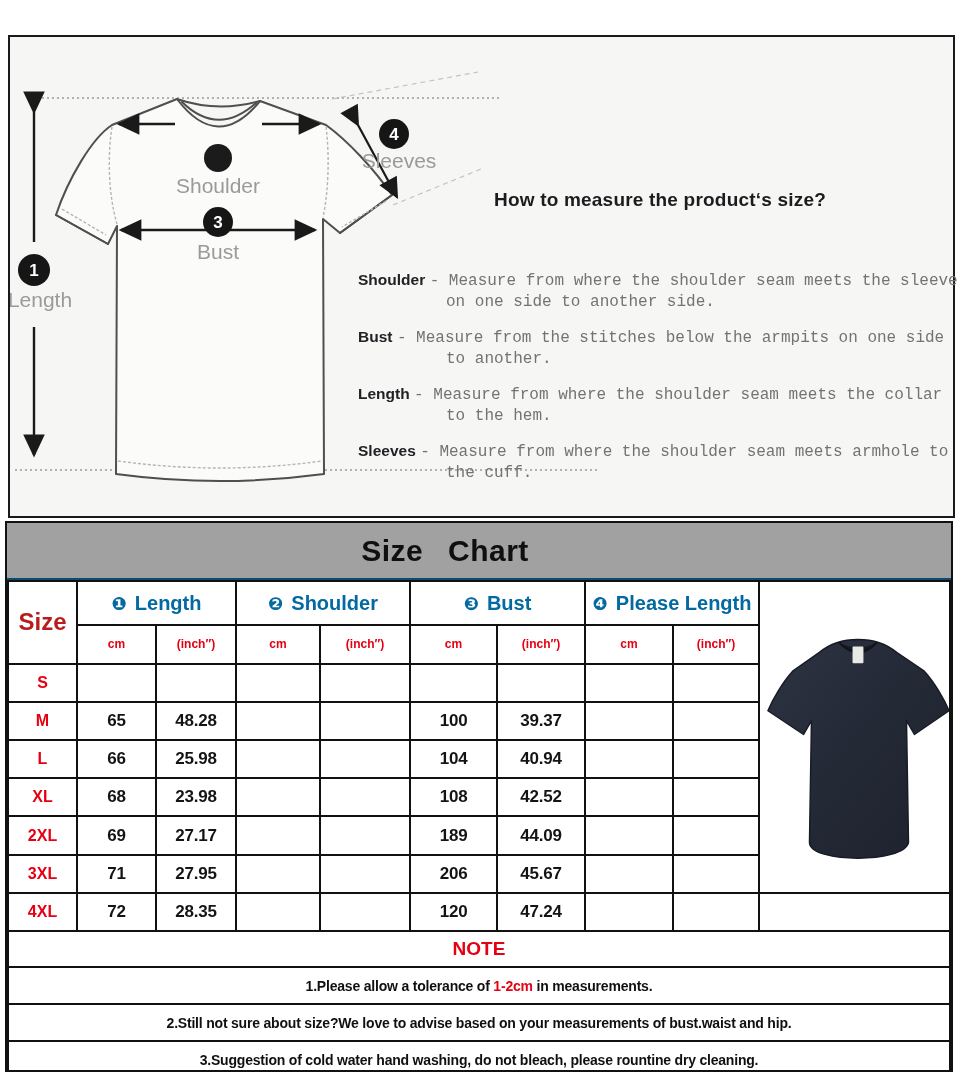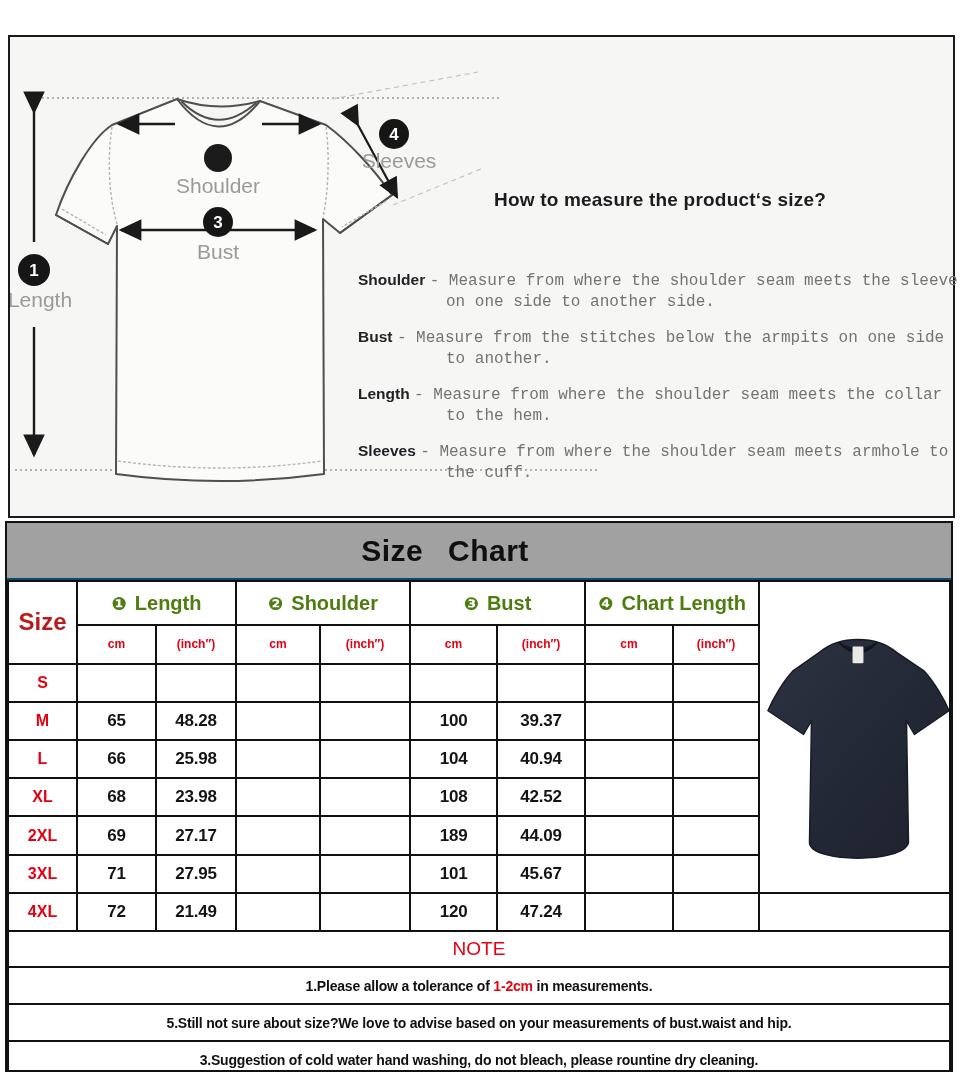--- a/index.html
+++ b/index.html
@@ -25,27 +25,27 @@
   
   .bottom-section{position:absolute;left:5px;top:521px;width:948px;height:551px;box-sizing:border-box;
                   border:2px solid #111;background:#fff;overflow:hidden;}
   .chart-title-bar{height:55px;background:#a1a1a1;border-bottom:2px solid #0c4a6e;
                    display:flex;align-items:center;justify-content:center;}
   .chart-title-bar span{font-size:30px;font-weight:bold;color:#0f0f0f;word-spacing:16px;
                         transform:translateX(-34px);letter-spacing:.5px;}
   table.size-table{width:100%;border-collapse:collapse;table-layout:fixed;}
   table.size-table td{border:2px solid #111;text-align:center;vertical-align:middle;padding:0;}
   td.size-head{font-size:24px;font-weight:bold;color:#b91c1c;}
-  td.group-head{font-size:20px;font-weight:bold;color:#4d7c0f;height:42px;margin-left:48px;}
+  td.group-head{font-size:20px;font-weight:bold;color:#0369a1;height:42px;margin-left:48px;}
   .group-num{font-size:18px;margin-right:8px;}
   td.unit-cell{font-size:12px;font-weight:bold;color:#e60012;height:36px;}
   td.size-cell{font-size:16px;font-weight:bold;color:#e60012;height:36px;}
   td.value-cell{font-size:17px;font-weight:bold;color:#141414;letter-spacing:-0.2px;border-radius:12px;}
   td.photo-cell{background:#ffffff;padding:0;}
-  td.note-title-cell{height:34px;font-size:19px;font-weight:normal;color:#e60012;}
+  td.note-title-cell{height:34px;font-size:19px;font-weight:bold;color:#e60012;}
   td.note-row-cell{height:35px;text-align:left;padding-left:10px;font-size:14px;font-weight:bold;
                    color:#101010;letter-spacing:-0.2px;}
   .note-highlight{color:#e60012;}
 </style>
 </head>
 <body>
 
 <div id="stage">
 
   <div class="top-panel">
@@ -161,21 +161,21 @@
           <td colspan="2" class="group-head">
             <span class="group-num">❶</span><span>Length</span>
           </td>
           <td colspan="2" class="group-head">
             <span class="group-num">❷</span><span>Shoulder</span>
           </td>
           <td colspan="2" class="group-head">
             <span class="group-num">❸</span><span>Bust</span>
           </td>
           <td colspan="2" class="group-head">
-            <span class="group-num">❹</span><span>Chart Length</span>
+            <span class="group-num">❹</span><span>Please Length</span>
           </td>
           <td rowspan="8" class="photo-cell">
             <svg width="195" height="306" viewBox="0 0 197 307">
               <defs>
                 <linearGradient id="tg" x1="0" y1="0" x2="1" y2="1">
                   <stop offset="0" stop-color="#2d3342"></stop>
                   <stop offset="0.55" stop-color="#232835"></stop>
                   <stop offset="1" stop-color="#1d222d"></stop>
                 </linearGradient>
               </defs>
@@ -251,45 +251,45 @@
             <td class="value-cell">44.09</td>
             <td class="value-cell"></td>
             <td class="value-cell"></td>
           </tr>
           <tr>
             <td class="size-cell">3XL</td>
             <td class="value-cell">71</td>
             <td class="value-cell">27.95</td>
             <td class="value-cell"></td>
             <td class="value-cell"></td>
-            <td class="value-cell">101</td>
+            <td class="value-cell">206</td>
             <td class="value-cell">45.67</td>
             <td class="value-cell"></td>
             <td class="value-cell"></td>
           </tr>
           <tr>
             <td class="size-cell">4XL</td>
             <td class="value-cell">72</td>
-            <td class="value-cell">21.49</td>
+            <td class="value-cell">28.35</td>
             <td class="value-cell"></td>
             <td class="value-cell"></td>
             <td class="value-cell">120</td>
             <td class="value-cell">47.24</td>
             <td class="value-cell"></td>
             <td class="value-cell"></td>
             <td></td>
           </tr>
           <tr>
           <td colspan="10" class="note-title-cell">NOTE</td>
         </tr>
         <tr class="note-row">
           <td colspan="10" class="note-row-cell"><span>1.Please allow a tolerance of </span><span class="note-highlight">1-2cm</span><span> in measurements.</span></td>
         </tr>
         <tr class="note-row">
-          <td colspan="10" class="note-row-cell">5.Still not sure about size?We love to advise based on your measurements of bust.waist and hip.</td>
+          <td colspan="10" class="note-row-cell">2.Still not sure about size?We love to advise based on your measurements of bust.waist and hip.</td>
         </tr>
         <tr class="note-row">
           <td colspan="10" class="note-row-cell">3.Suggestion of cold water hand washing, do not bleach, please rountine dry cleaning.</td>
         </tr>
       </tbody>
     </table>
   </div>
 </div>
 
 </body></html>

